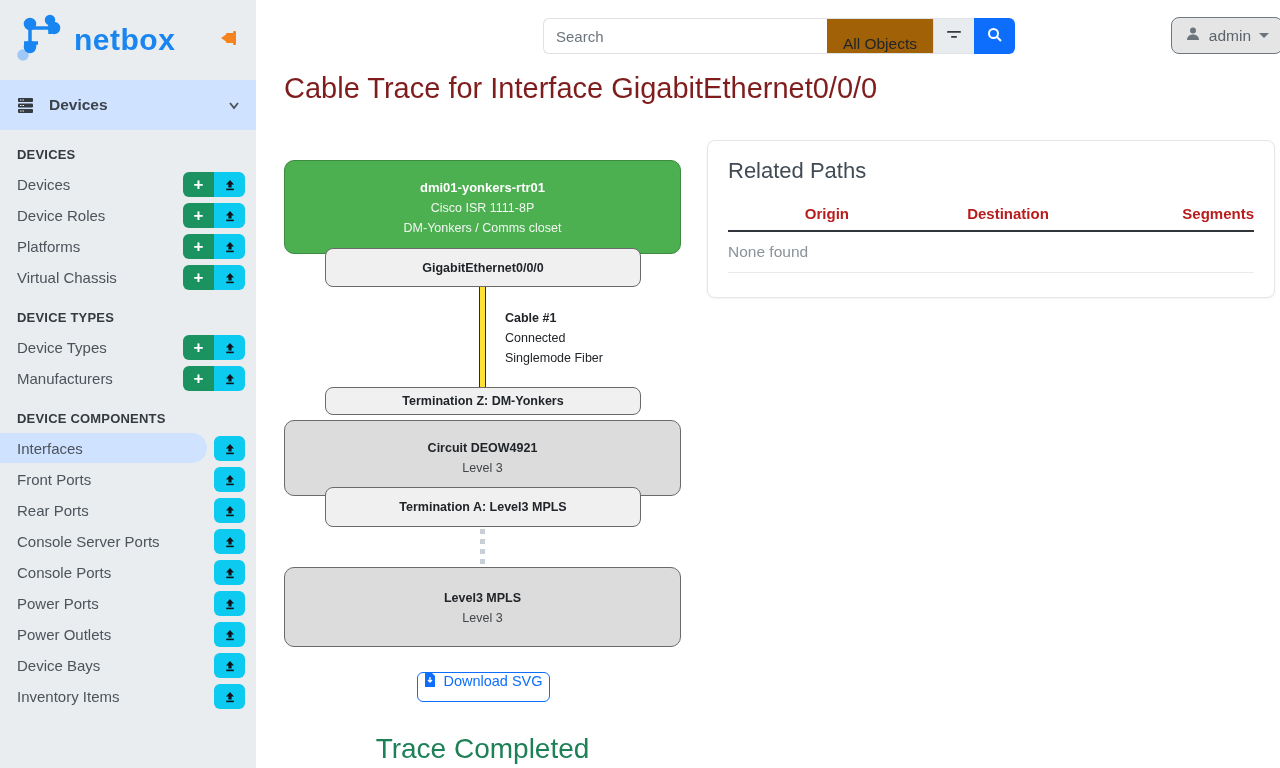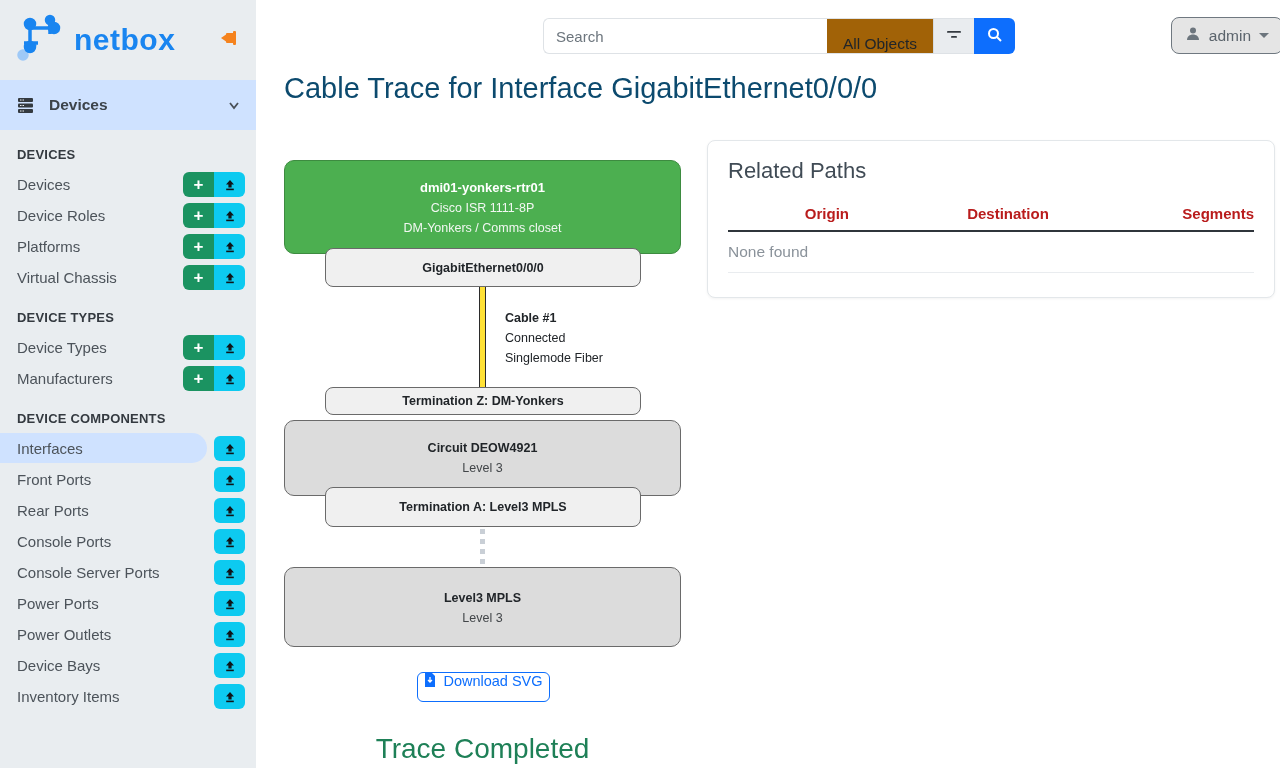--- a/index.html
+++ b/index.html
@@ -54,21 +54,21 @@
   .search-btn { background:#0d6efd; width:41px; border-radius:0 6px 6px 0;
     display:flex; align-items:center; justify-content:center; cursor:pointer; border:none; }
 
   .user-btn { position:absolute; right:9px; top:17px; height:37px; padding:0 13px;
     border:1px solid #6f7880; border-radius:8px; display:flex; align-items:center;
     gap:8px; color:#5b646c; font-size:15.5px; cursor:pointer; background:#e5e5e5; }
   .caret-down { width:0; height:0; border-left:5px solid transparent;
     border-right:5px solid transparent; border-top:5px solid #6c757d; }
 
   .page-title { position:absolute; left:16px; top:72px; font-size:29px; font-weight:400;
-    color:#0c4a6e; }
+    color:#7f1d1d; }
 
   
   .card { position:absolute; left:439px; top:140px; width:568px; height:158px;
     background:#fff; border:1px solid #e3e7ea; border-radius:8px;
     box-shadow:0 1px 3px rgba(0,0,0,0.05); padding:17px 20px; }
   .card-title { font-size:22px; font-weight:400; color:#404b55; }
   .rp-table { width:100%; border-collapse:collapse; margin-top:15px; }
   .rp-table th { text-align:right; font-size:15px; color:#b91c1c; padding:6px 0 8px 0;
     border-bottom:2px solid #2f353b; }
   .rp-empty td { font-size:15.5px; color:#8a929a; padding:11px 0;
@@ -278,32 +278,32 @@
     <span class="btns">
         <span class="btn-import solo">
           <svg width="12" height="12" viewBox="0 0 12 12">
             <path d="M6 1 L10 5.5 H7.6 V8.5 H4.4 V5.5 H2 Z" fill="#101418"></path>
             <rect x="2.2" y="9.6" width="7.6" height="1.6" fill="#101418"></rect>
           </svg>
         </span>
       </span>
   </div>
   <div class="group-item">
+    <span class="label">Console Server Ports</span>
+    <span class="btns">
+        <span class="btn-import solo">
+          <svg width="12" height="12" viewBox="0 0 12 12">
+            <path d="M6 1 L10 5.5 H7.6 V8.5 H4.4 V5.5 H2 Z" fill="#101418"></path>
+            <rect x="2.2" y="9.6" width="7.6" height="1.6" fill="#101418"></rect>
+          </svg>
+        </span>
+      </span>
+  </div>
+  <div class="group-item">
     <span class="label">Console Ports</span>
-    <span class="btns">
-        <span class="btn-import solo">
-          <svg width="12" height="12" viewBox="0 0 12 12">
-            <path d="M6 1 L10 5.5 H7.6 V8.5 H4.4 V5.5 H2 Z" fill="#101418"></path>
-            <rect x="2.2" y="9.6" width="7.6" height="1.6" fill="#101418"></rect>
-          </svg>
-        </span>
-      </span>
-  </div>
-  <div class="group-item">
-    <span class="label">Console Server Ports</span>
     <span class="btns">
         <span class="btn-import solo">
           <svg width="12" height="12" viewBox="0 0 12 12">
             <path d="M6 1 L10 5.5 H7.6 V8.5 H4.4 V5.5 H2 Z" fill="#101418"></path>
             <rect x="2.2" y="9.6" width="7.6" height="1.6" fill="#101418"></rect>
           </svg>
         </span>
       </span>
   </div>
   <div class="group-item">

